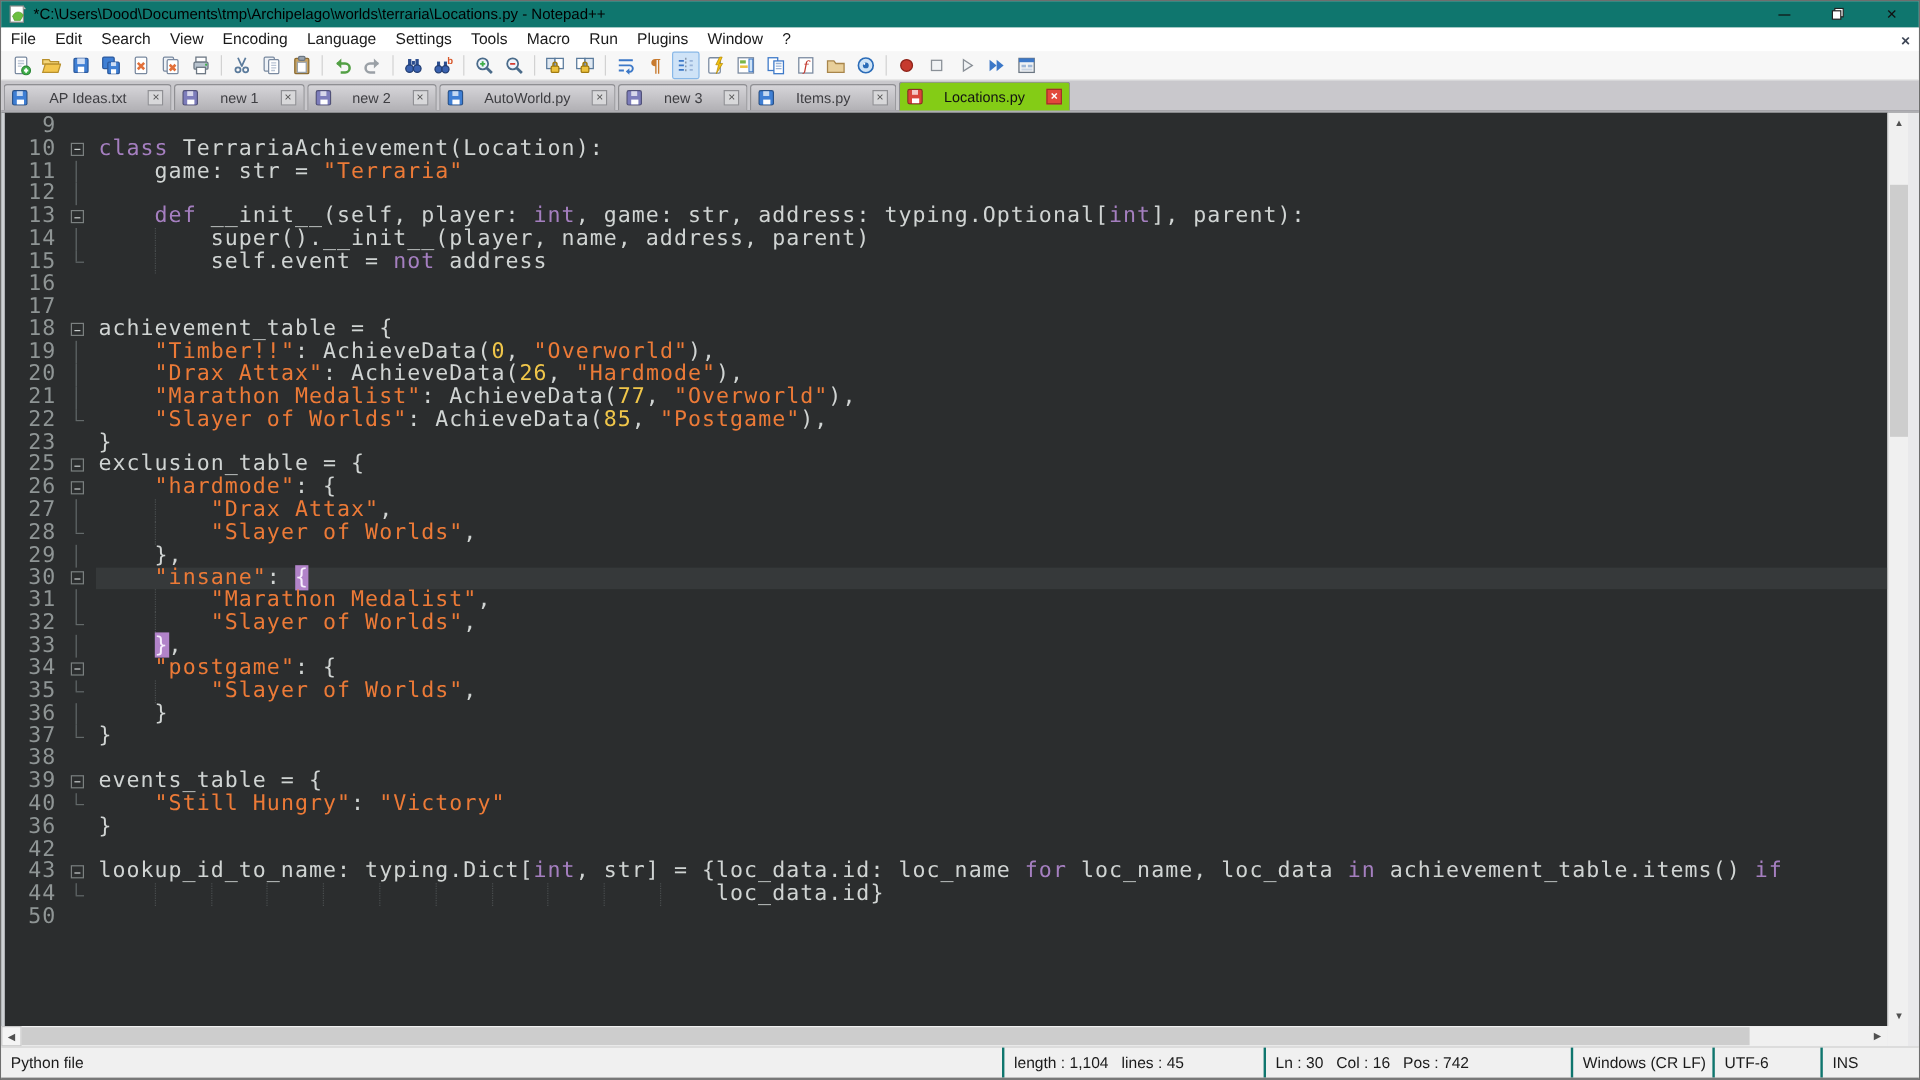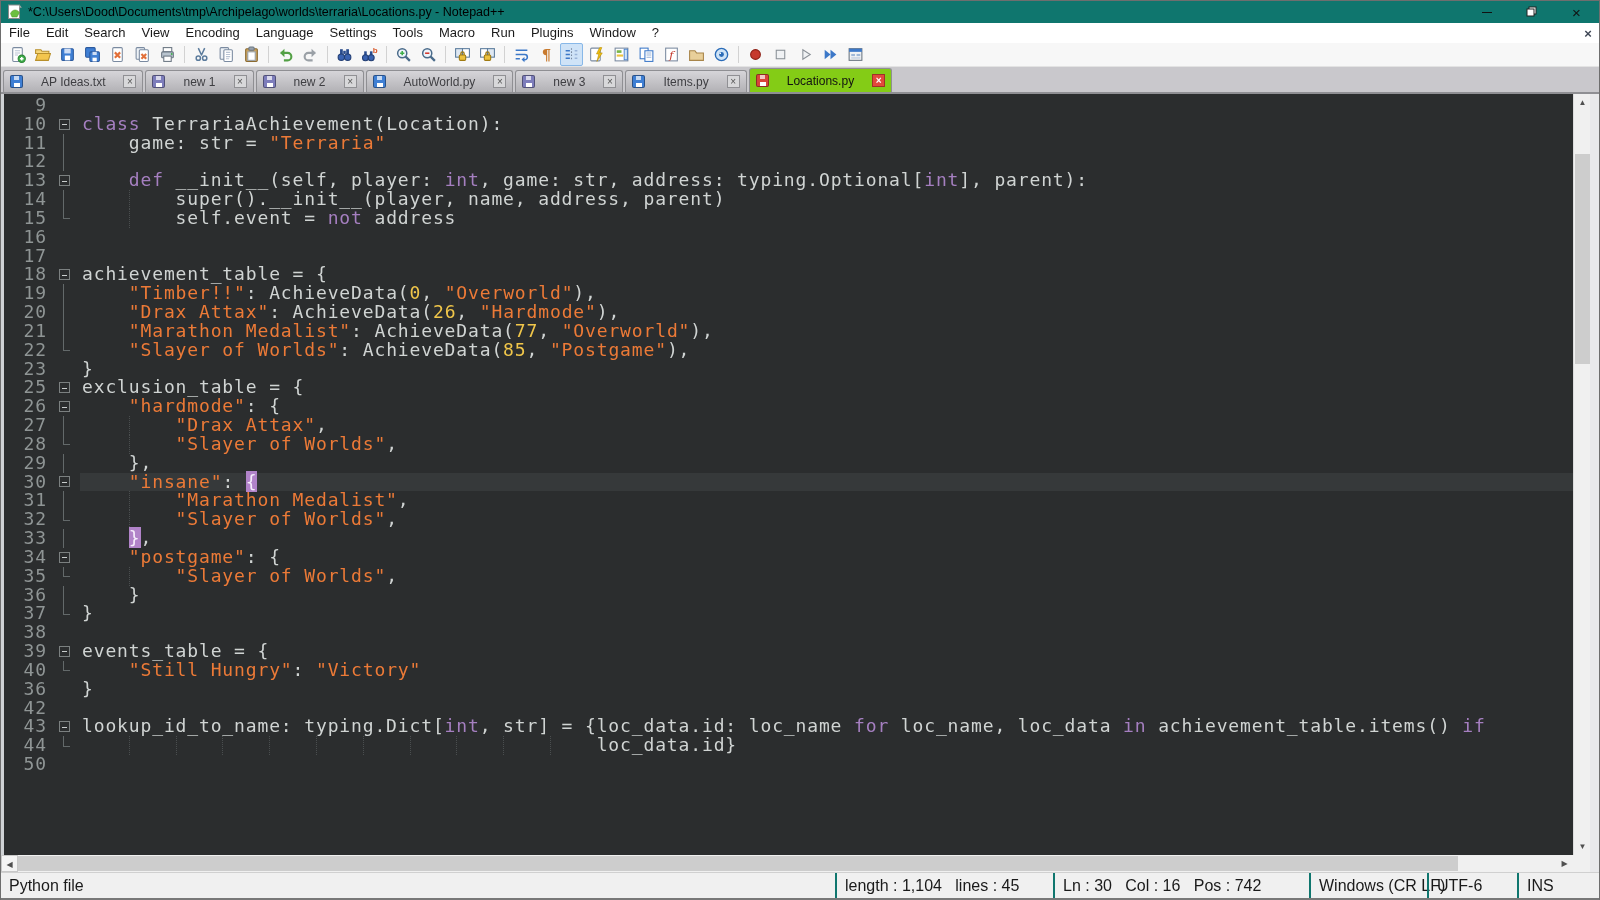--- a/index.html
+++ b/index.html
@@ -64,21 +64,21 @@
   .rightframe{position:absolute;right:0;top:0;width:9px;bottom:0;background:#e9e9eb;}
   .hscrollrow{position:absolute;left:0;top:854px;width:100%;height:17px;background:#e9e9eb;}
   .hscroll{position:absolute;left:0;top:0;right:26px;height:17px;background:#f0f0f0;}
   .hthumb{position:absolute;left:17px;top:1px;height:15px;width:1440px;background:#cdcdcd;}
   .harrow{position:absolute;top:0;width:17px;height:17px;color:#505050;font-size:8px;text-align:center;line-height:17px;}
   .harrow.left{left:0;border:1px solid #c8c8c8;box-sizing:border-box;background:#f4f4f4;}
   .harrow.right{right:0;}
   .scorner{position:absolute;right:9px;top:0;width:17px;height:17px;background:#f0f0f0;}
 
   
-  .statusbar{position:absolute;left:0;top:871px;width:100%;height:26px;background:#f0f0f0;border-top:1px solid #d0d0d0;display:flex;align-items:center;font-size:16px;color:#1a1a1a;box-sizing:border-box;}
+  .statusbar{position:absolute;left:0;top:871px;width:100%;height:26px;background:#f0f0f0;border-top:1px solid #d0d0d0;display:flex;align-items:center;font-size:13px;color:#1a1a1a;box-sizing:border-box;}
   .sb-cell{white-space:pre;padding:0 8px;height:100%;display:flex;align-items:center;box-sizing:border-box;border-left:2px solid #0f766e;flex:none;}
   .sb-first{flex:1;border-left:none;}
   .bottomedge{position:absolute;left:0;top:897px;width:100%;height:3px;background:#787878;}
 </style>
 </head>
 <body>
 
 <div class="window">
 
   <div class="titlebar">

